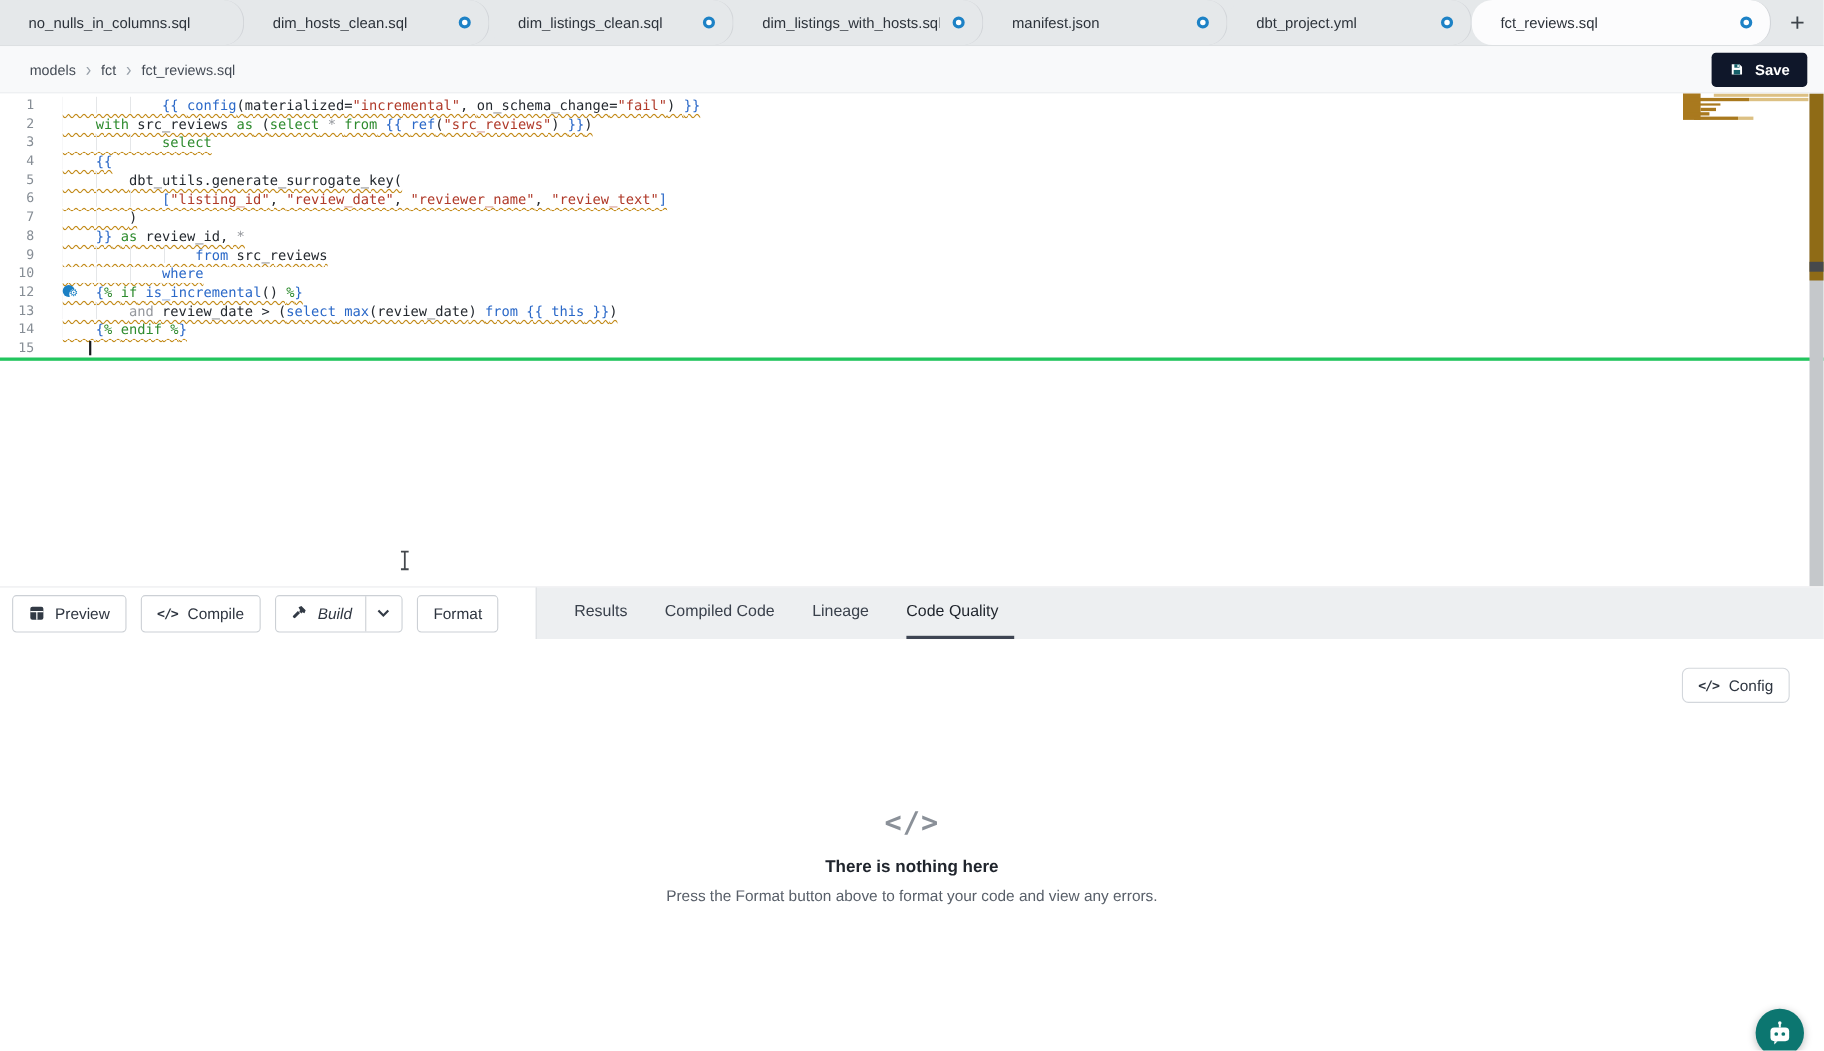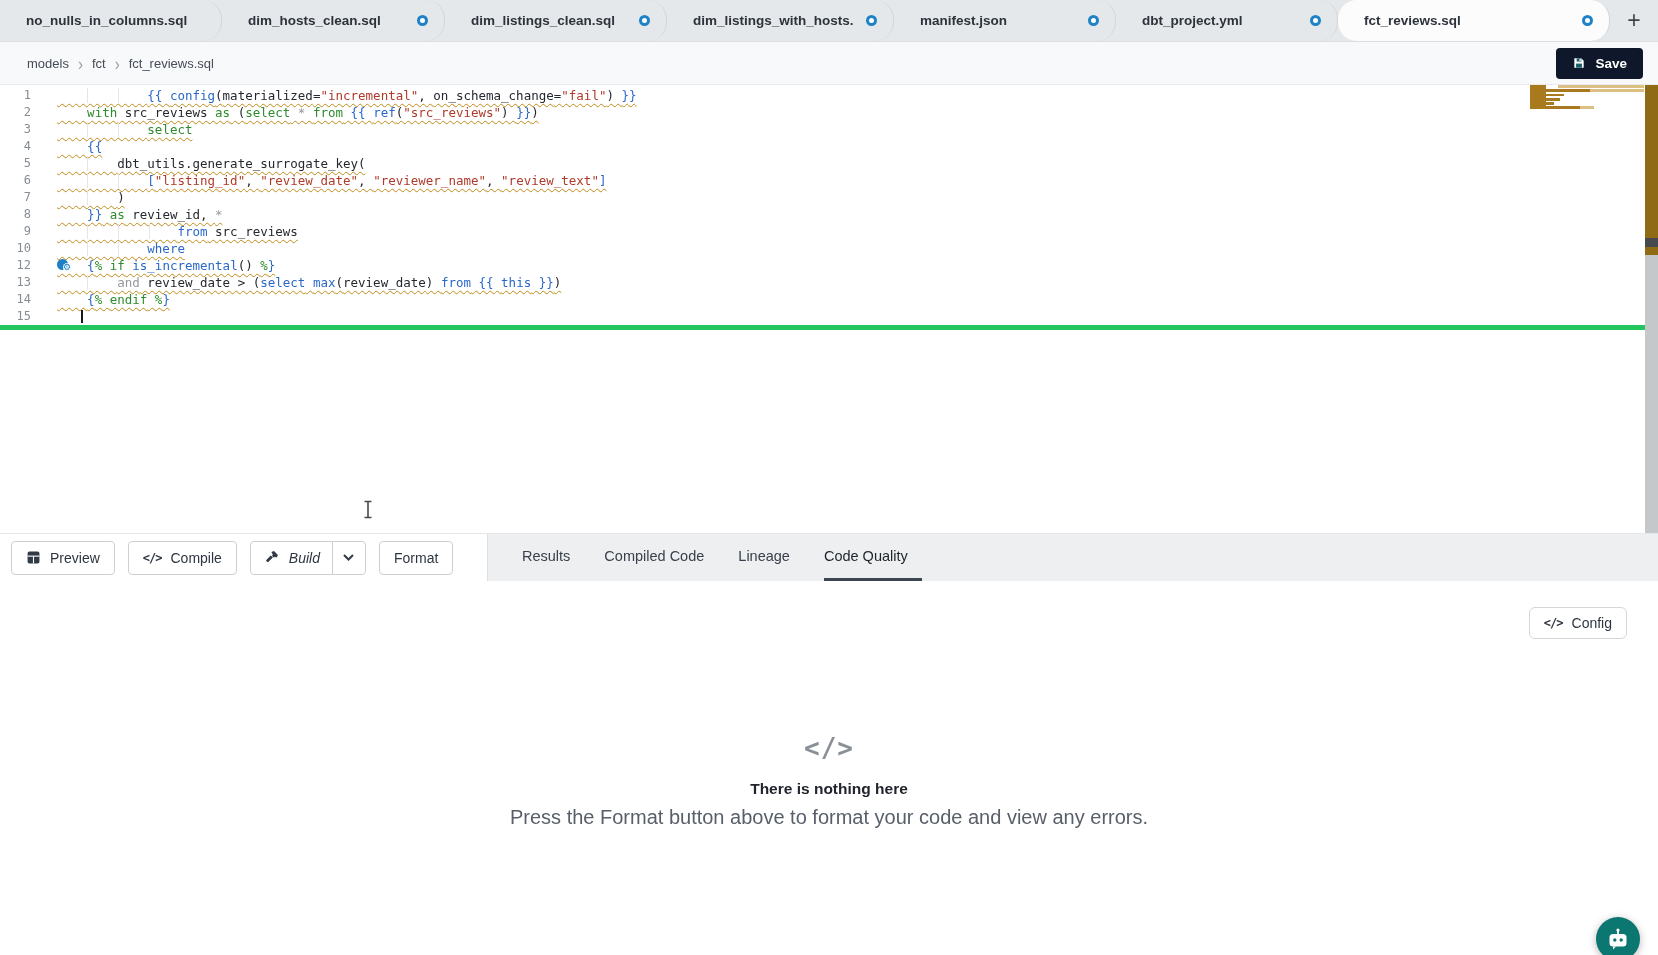--- a/index.html
+++ b/index.html
@@ -4,40 +4,40 @@
 <style>
   html,body{margin:0;padding:0;}
   body{
     width:1658px;height:955px;overflow:hidden;position:relative;
     font-family:"Liberation Sans",sans-serif;background:#fff;color:#24292f;
   }
   
   .tabbar{height:42px;background:#e5e8ea;display:flex;align-items:stretch;border-bottom:1px solid #dcdfe2;box-sizing:border-box;}
   #tabs-wrap{display:flex;align-items:stretch;}
   .tab{position:relative;display:flex;align-items:center;justify-content:space-between;
-       padding:0 16px 0 26px;border-right:1px solid #d2d5d9;font-size:13.5px;font-weight:700;
+       padding:0 16px 0 26px;border-right:1px solid #d2d5d9;font-size:13.5px;font-weight:400;
        color:#2d333b;background:#e5e8ea;box-sizing:border-box;cursor:pointer;border-radius:19px;}
   .tab.active{background:#fcfcfd;}
   .tab .lbl{white-space:nowrap;overflow:hidden;}
   .dot{flex:0 0 auto;width:5px;height:5px;border:3px solid #1d82c6;border-radius:50%;background:#fff;margin-left:12px;}
   .tab-plus{margin-left:auto;width:50px;display:flex;align-items:center;justify-content:center;
             font-size:23px;font-weight:300;color:#3e444b;cursor:pointer;}
   
   .pathbar{height:43px;background:#f8f9fa;border-bottom:1px solid #e8eaed;display:flex;align-items:center;
            padding:0 15px 0 27px;box-sizing:border-box;}
   .crumbs{display:flex;align-items:center;gap:9px;font-size:13px;color:#454c56;}
   .crumb-sep{color:#9aa2ab;font-size:15px;line-height:1;transform:scaleY(1.2);}
   .save-btn{margin-left:auto;background:#0f172a;color:#fff;border:none;border-radius:4px;height:31px;
             padding:0 16px;font-size:13.5px;font-weight:700;display:flex;align-items:center;gap:9px;cursor:pointer;}
   
   .editor{position:relative;height:448px;background:#fff;font-family:"DejaVu Sans Mono",monospace;
           font-size:12.5px;line-height:17px;overflow:hidden;}
   #lines{padding-top:2px;}
   .cl{height:17px;white-space:pre;position:relative;display:flex;}
-  .cl.active-line{border-bottom:5px solid #22c55e;gap:24px;}
+  .cl.active-line{border-bottom:3px solid #22c55e;gap:24px;}
   .ln{flex:0 0 44px;width:44px;text-align:right;padding-right:13px;color:#868d95;box-sizing:border-box;font-size:12px;}
   .lc{margin-left:13px;}
   .ind{background-image:repeating-linear-gradient(90deg,transparent 0,transparent 30.1px,#e4e6e8 30.1px,#e4e6e8 31.1px);}
   .sq{text-decoration:underline;text-decoration-style:wavy;text-decoration-color:#c28a18;
       text-decoration-thickness:1px;text-underline-offset:3px;}
   .p{color:#24292f;} .k{color:#2e8b2e;} .b{color:#2a68c8;} .s{color:#b03a2a;} .o{color:#95989d;}
   .caret{display:inline-block;width:1.5px;height:13px;background:#15181c;vertical-align:-2px;}
   .marker{position:absolute;left:57px;top:2px;width:11px;height:11px;background:#1b80c4;border-radius:50%;}
   .marker:after{content:"\2699";position:absolute;left:6px;top:4px;font-size:9px;line-height:9px;color:#1b80c4;
                 background:#fff;border-radius:50%;font-family:"DejaVu Sans",sans-serif;}
@@ -61,21 +61,21 @@
   .tright{flex:1;background:#edeff1;border-left:1px solid #dde0e3;display:flex;align-items:stretch;gap:34px;padding-left:34px;margin-left:32px;}
   .ptab{font-size:14.5px;color:#3a414c;display:flex;align-items:center;box-sizing:border-box;cursor:pointer;border-bottom:3px solid transparent;}
   .ptab.active{color:#1e232b;font-weight:500;border-bottom:3px solid #3e4553;padding-right:14px;}
   
   .panel{height:374px;position:relative;background:#fff;}
   .config-btn{position:absolute;top:26px;right:31px;height:32px;border:1px solid #d3d7dc;border-radius:6px;
               background:#fff;display:flex;align-items:center;gap:9px;padding:0 14px;font-size:14px;color:#2e3540;cursor:pointer;box-sizing:border-box;}
   .empty{display:flex;flex-direction:column;align-items:center;padding-top:152px;}
   .empty-icon{font-family:"DejaVu Sans Mono",monospace;font-size:26px;font-weight:700;color:#8a9098;letter-spacing:1px;line-height:30px;}
   .empty-title{margin-top:17px;font-size:15.5px;font-weight:700;color:#20252d;}
-  .empty-sub{margin-top:8px;font-size:20px;color:#585f69;}
+  .empty-sub{margin-top:8px;font-size:14px;color:#585f69;}
   .chat-fab{position:absolute;right:18px;bottom:-6px;width:44px;height:44px;border-radius:50%;background:#0c7670;
             display:flex;align-items:center;justify-content:center;box-shadow:0 2px 8px rgba(0,0,0,.28);cursor:pointer;}
 </style>
 </head>
 <body>
 
 <div class="tabbar">
   <div id="tabs-wrap">
       <div class="tab" style="width: 222px;">
         <span class="lbl">no_nulls_in_columns.sql</span>

